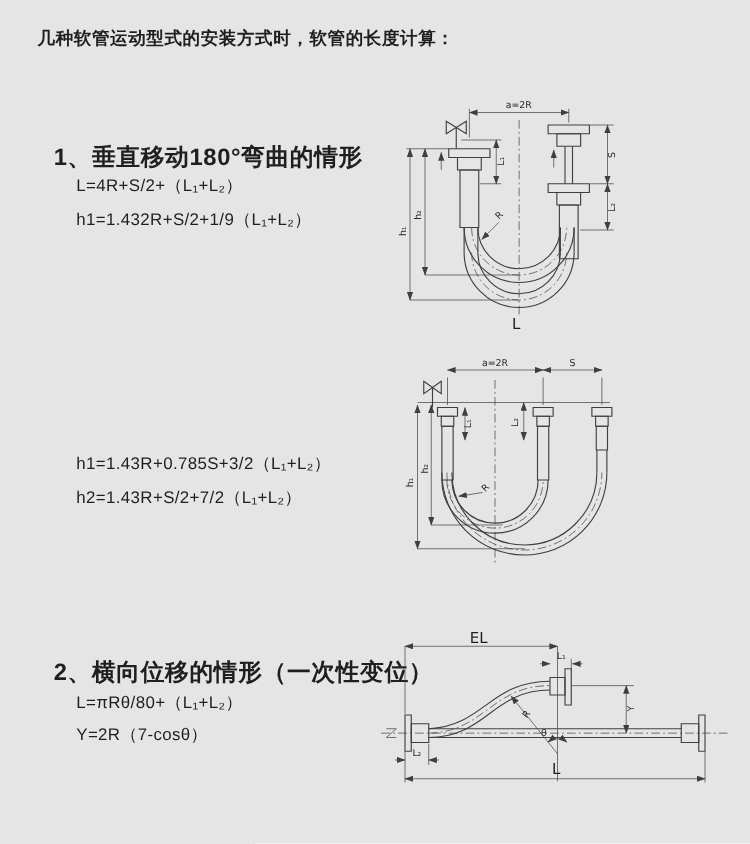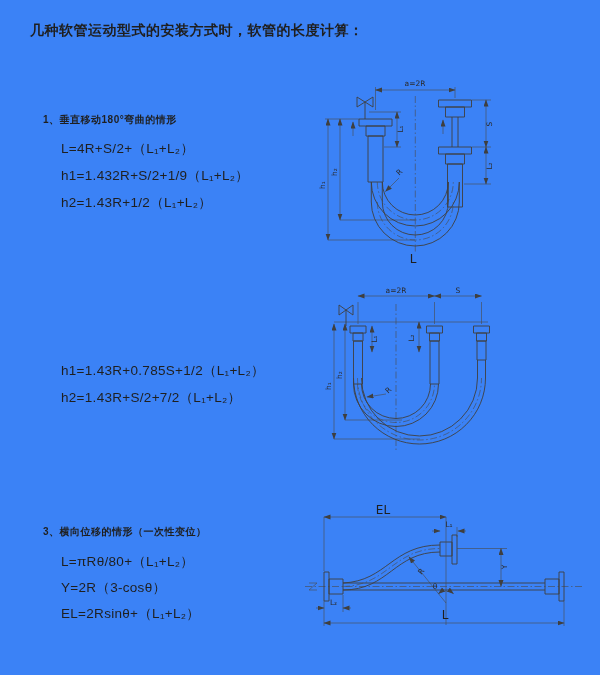--- a/index.html
+++ b/index.html
@@ -1,41 +1,40 @@
 <!DOCTYPE html>
 <html><head>
 <meta charset="utf-8">
 <style>
   html,body{margin:0;padding:0;background:#fff;}
   .page{
-    position:relative;width:600px;height:675px;background:#3b82f6;
+    position:relative;width:600px;height:675px;background:#e5e5e5;
     font-family:"Liberation Sans","DejaVu Sans",sans-serif;color:#1f1f1f;overflow:hidden;
   }
   .title{position:absolute;left:30px;top:22px;font-size:14px;font-weight:bold;letter-spacing:.5px;}
-  .sec-heading{position:absolute;left:43px;font-size:10px;font-weight:bold;letter-spacing:.5px;}
+  .sec-heading{position:absolute;left:43px;font-size:19px;font-weight:bold;letter-spacing:.5px;}
   .formula{position:absolute;left:61px;font-size:13.5px;letter-spacing:.3px;}
   svg{position:absolute;overflow:visible;}
   svg line,svg path,svg rect,svg polyline{vector-effect:non-scaling-stroke;}
   .ln{stroke:#3f3f3f;stroke-width:.9;fill:none;}
   .thin{stroke:#4a4a4a;stroke-width:.6;fill:none;}
   .dash{stroke:#4a4a4a;stroke-width:.6;fill:none;stroke-dasharray:7 2.5 1.5 2.5;}
   .lbl{font-family:"DejaVu Sans",sans-serif;font-size:7.5px;fill:#2a2a2a;}
   .lblBig{font-family:"DejaVu Sans",sans-serif;font-size:12px;fill:#1f1f1f;}
 </style>
 </head>
 <body>
 
 <div class="page">
 
   <div class="title">几种软管运动型式的安装方式时，软管的长度计算：</div>
 
   <div class="sec-heading" style="top:113px">1、垂直移动180°弯曲的情形</div>
   <div class="formula" style="top:140px">L=4R+S/2+（L₁+L₂）</div>
   <div class="formula" style="top:167px">h1=1.432R+S/2+1/9（L₁+L₂）</div>
-  <div class="formula" style="top:194px">h2=1.43R+1/2（L₁+L₂）</div>
 
   <svg style="left:312px;top:72px" width="280" height="195" viewBox="0 0 280 195">
     <defs>
       <marker id="ar1" markerWidth="9" markerHeight="8" refX="6.5" refY="2.5" orient="auto-start-reverse" markerUnits="userSpaceOnUse">
         <path d="M0,0L7,2.5L0,5Z" fill="#3f3f3f"></path>
       </marker>
       <pattern id="br1" width="4" height="4" patternUnits="userSpaceOnUse">
         <path d="M0,4L4,0M0,0L4,4" stroke="#6a6a6a" stroke-width="0.55" fill="none"></path>
       </pattern>
     </defs>
@@ -107,21 +106,21 @@
       <line class="ln" x1="136.3" y1="110" x2="136.3" y2="130"></line>
       <line class="ln" x1="147.3" y1="110" x2="147.3" y2="130"></line>
     </g>
 
     <line class="thin" x1="87" y1="106" x2="73.5" y2="119.5" marker-end="url(#ar1)"></line>
     <text class="lbl" x="89" y="102" text-anchor="middle" transform="rotate(-45 89 102)">R</text>
 
     <text class="lblBig" x="101" y="191" text-anchor="middle">L</text>
   </svg>
 
-  <div class="formula" style="top:362px">h1=1.43R+0.785S+1/2（L₁+L₂）</div>
+  <div class="formula" style="top:362px">h1=1.43R+0.785S+3/2（L₁+L₂）</div>
   <div class="formula" style="top:389px">h2=1.43R+S/2+7/2（L₁+L₂）</div>
 
   <svg style="left:312px;top:282px" width="280" height="178" viewBox="0 0 280 178">
     <defs>
       <marker id="ar2" markerWidth="9" markerHeight="8" refX="6.5" refY="2.5" orient="auto-start-reverse" markerUnits="userSpaceOnUse">
         <path d="M0,0L7,2.5L0,5Z" fill="#3f3f3f"></path>
       </marker>
       <pattern id="br2" width="4" height="4" patternUnits="userSpaceOnUse">
         <path d="M0,4L4,0M0,0L4,4" stroke="#6a6a6a" stroke-width="0.55" fill="none"></path>
       </pattern>
@@ -185,24 +184,23 @@
       <path class="ln" d="M49.5,96 A58,58 0 0 0 165.5,96"></path>
       <path class="dash" d="M45.5,96 A62,62 0 0 0 169.5,96"></path>
       <line class="ln" x1="165.5" y1="78" x2="165.5" y2="96"></line>
       <line class="ln" x1="173.5" y1="78" x2="173.5" y2="96"></line>
     </g>
 
     <line class="thin" x1="74" y1="112" x2="55" y2="115" marker-end="url(#ar2)"></line>
     <text class="lbl" x="78" y="110" text-anchor="middle" transform="rotate(-45 78 110)">R</text>
   </svg>
 
-  <div class="sec-heading" style="top:525px">3、横向位移的情形（一次性变位）</div>
+  <div class="sec-heading" style="top:525px">2、横向位移的情形（一次性变位）</div>
   <div class="formula" style="top:553px">L=πRθ/80+（L₁+L₂）</div>
-  <div class="formula" style="top:579px">Y=2R（3-cosθ）</div>
-  <div class="formula" style="top:605px">EL=2Rsinθ+（L₁+L₂）</div>
+  <div class="formula" style="top:579px">Y=2R（7-cosθ）</div>
 
   <svg style="left:295px;top:505px" width="300" height="165" viewBox="0 0 300 165">
     <defs>
       <marker id="ar3" markerWidth="9" markerHeight="8" refX="6.5" refY="2.5" orient="auto-start-reverse" markerUnits="userSpaceOnUse">
         <path d="M0,0L7,2.5L0,5Z" fill="#3f3f3f"></path>
       </marker>
     </defs>
 
     <line class="dash" x1="10" y1="81.5" x2="288" y2="81.5"></line>
     <path class="thin" d="M14,78 L22,78 L14,85 L22,85"></path>

